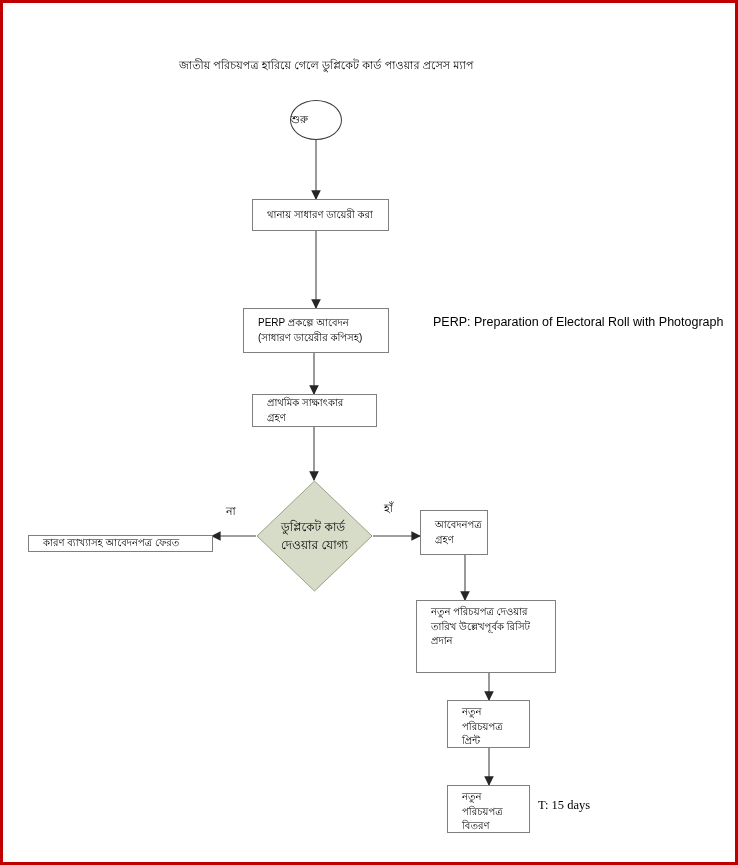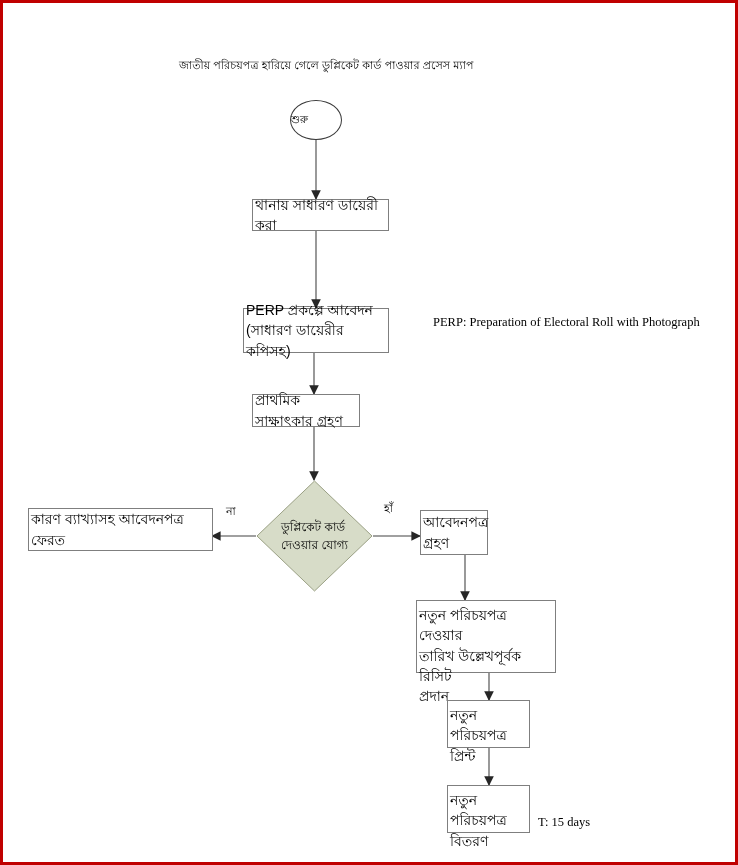--- a/index.html
+++ b/index.html
@@ -26,24 +26,24 @@
     width: 732px;
     height: 859px;
   }
   .node {
     position: absolute;
     box-sizing: border-box;
     display: flex;
     align-items: center;
     background: #ffffff;
     border: 1px solid #7f7f7f;
-    font-size: 14px;
+    font-size: 10px;
     line-height: 1.45;
     color: #000000;
-    padding: 4px 2px;
+    padding: 4px 14px;
     white-space: pre-line;
   }
   .terminator {
     position: absolute;
     box-sizing: border-box;
     border: 1px solid #3a3a3a;
     border-radius: 50%;
     background: #ffffff;
     display: flex;
     align-items: center;
@@ -80,21 +80,21 @@
   }
   .free-text {
     position: absolute;
     color: #000000;
   }
   #title {
     font-size: 11px;
     letter-spacing: 0.1px;
   }
   #legend-perp {
-    font-family: Liberation Serif, serif;
+    font-family: Liberation Sans, sans-serif;
     font-size: 12.5px;
   }
   #time-annotation {
     font-family: "Liberation Serif", "DejaVu Serif", serif;
     font-size: 12.5px;
   }
   .branch-label {
     font-size: 11px;
   }
   svg.connectors {
@@ -146,33 +146,33 @@
 
     <div class="node" style="left:249px; top:196px; width:137px; height:32px;">
       <span>থানায় সাধারণ ডায়েরী করা</span>
     </div>
 
     <div class="node" style="left:240px; top:305px; width:146px; height:45px;">
       <span>PERP প্রকল্পে আবেদন
 (সাধারণ ডায়েরীর কপিসহ)</span>
     </div>
 
-    <div class="node" style="left:249px; top:391px; width:108px; height:33px;">
+    <div class="node" style="left:249px; top:391px; width:125px; height:33px;">
       <span>প্রাথমিক সাক্ষাৎকার গ্রহণ</span>
     </div>
 
     <div class="diamond-wrap" style="left:253px; top:477px; width:117px; height:112px;">
       <svg class="diamond-shape" viewBox="0 0 117 112" xmlns="http://www.w3.org/2000/svg">
         <polygon points="58.5,1 116,56 58.5,111 1,56" fill="#d7dcc8" stroke="#9aa084" stroke-width="1"></polygon>
       </svg>
       <div class="diamond-label">ডুপ্লিকেট কার্ড
 দেওয়ার যোগ্য</div>
     </div>
 
-    <div class="node" style="left:25px; top:505px; width:185px; height:43px;">
+    <div class="node" style="left:25px; top:532px; width:185px; height:17px;">
       <span>কারণ ব্যাখ্যাসহ আবেদনপত্র ফেরত</span>
     </div>
 
     <div class="node" style="left:417px; top:507px; width:68px; height:45px;">
       <span>আবেদনপত্র গ্রহণ</span>
     </div>
 
     <div class="node" style="left:413px; top:597px; width:140px; height:73px; align-items:flex-start;">
       <span>নতুন পরিচয়পত্র দেওয়ার
 তারিখ উল্লেখপূর্বক রিসিট
@@ -188,16 +188,16 @@
       <span>নতুন পরিচয়পত্র
 বিতরণ</span>
     </div>
 
     <div class="free-text branch-label" style="left:223px; top:500px;">না</div>
 
     <div class="free-text branch-label" style="left:381px; top:497px;">হাঁ</div>
 
     <div class="free-text" id="legend-perp" style="left:430px; top:312px;">PERP: Preparation of Electoral Roll with Photograph</div>
 
-    <div class="free-text" id="time-annotation" style="left:535px; top:795px;margin-top:17px;">T: 15 days</div>
+    <div class="free-text" id="time-annotation" style="left:535px; top:795px;">T: 15 days</div>
 
   </div>
 </div>
 
 </body></html>

